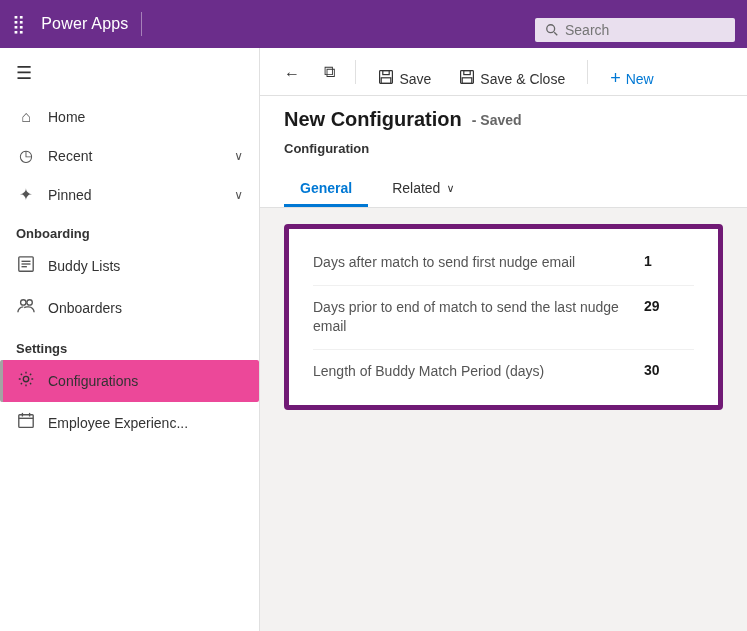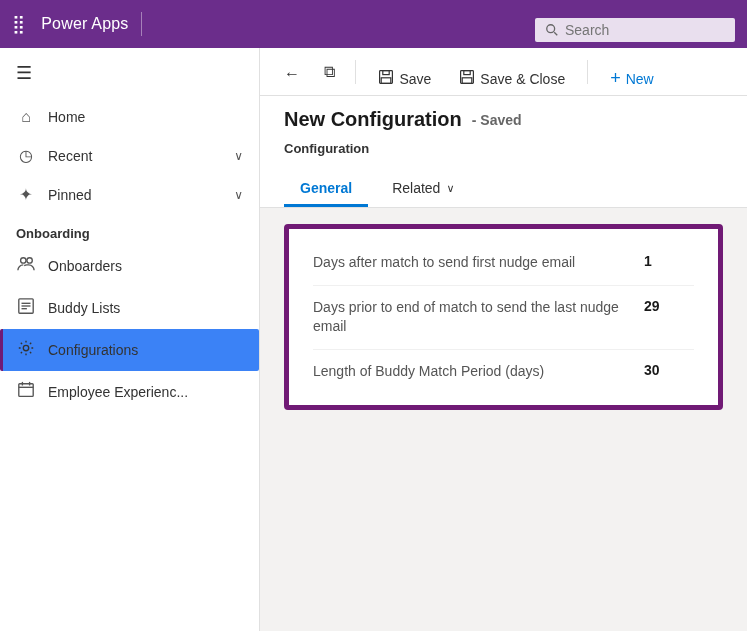--- a/index.html
+++ b/index.html
@@ -75,22 +75,22 @@
     .sidebar-nav-item .nav-icon { font-size: 16px; color: #555; width: 20px; text-align: center; }
     .sidebar-nav-item .nav-label { flex: 1; }
     .sidebar-nav-item .chevron { font-size: 12px; color: #555; }
     .sidebar-section-header {
       padding: 12px 16px 4px 16px;
       font-weight: 700;
       font-size: 13px;
       color: #333;
     }
     .sidebar-nav-item.active {
-      background: #3b82f6;
-      border-left: 3px solid #701a75;
+      background: #ec4899;
+      border-left: 3px solid #a3a3a3;
       padding-left: 13px;
     }
 
     
     .content-area {
       flex: 1;
       display: flex;
       flex-direction: column;
       overflow: hidden;
       background: #f3f2f1;
@@ -250,40 +250,41 @@
     <div class="sidebar-nav-item">
       <span class="nav-icon">✦</span>
       <span class="nav-label">Pinned</span>
       <span class="chevron">∨</span>
     </div>
 
     <div class="sidebar-section-header">Onboarding</div>
     <div class="sidebar-nav-item">
       <span class="nav-icon">
         <svg width="18" height="18" viewBox="0 0 20 20" fill="none" stroke="#555" stroke-width="1.5">
+          <rect x="2" y="2" width="16" height="16" rx="1"></rect>
+          <line x1="5" y1="7" x2="15" y2="7"></line>
+          <line x1="5" y1="10" x2="15" y2="10"></line>
+          <line x1="5" y1="13" x2="11" y2="13"></line>
+        </svg>
+      </span>
+      <span class="nav-label">Buddy Lists</span>
+    </div>
+    <div class="sidebar-nav-item">
+      <span class="nav-icon">
+        <svg width="18" height="18" viewBox="0 0 20 20" fill="none" stroke="#555" stroke-width="1.5">
           <circle cx="7" cy="6" r="3"></circle>
           <path d="M1 17c0-3.3 2.7-6 6-6h0"></path>
           <circle cx="14" cy="6" r="3"></circle>
           <path d="M19 17c0-3.3-2.7-6-6-6h-2c-1.1 0-2.1.3-3 .8"></path>
         </svg>
       </span>
       <span class="nav-label">Onboarders</span>
     </div>
-    <div class="sidebar-nav-item">
-      <span class="nav-icon">
-        <svg width="18" height="18" viewBox="0 0 20 20" fill="none" stroke="#555" stroke-width="1.5">
-          <rect x="2" y="2" width="16" height="16" rx="1"></rect>
-          <line x1="5" y1="7" x2="15" y2="7"></line>
-          <line x1="5" y1="10" x2="15" y2="10"></line>
-          <line x1="5" y1="13" x2="11" y2="13"></line>
-        </svg>
-      </span>
-      <span class="nav-label">Buddy Lists</span>
-    </div>
-
+
+    <div class="sidebar-section-header">Settings</div>
     <div class="sidebar-nav-item active">
       <span class="nav-icon">
         <svg width="18" height="18" viewBox="0 0 20 20" fill="none" stroke="#333" stroke-width="1.5">
           <circle cx="10" cy="10" r="3"></circle>
           <path d="M10 2v2M10 16v2M2 10h2M16 10h2M4.2 4.2l1.4 1.4M14.4 14.4l1.4 1.4M4.2 15.8l1.4-1.4M14.4 5.6l1.4-1.4"></path>
         </svg>
       </span>
       <span class="nav-label">Configurations</span>
     </div>
     <div class="sidebar-nav-item">

